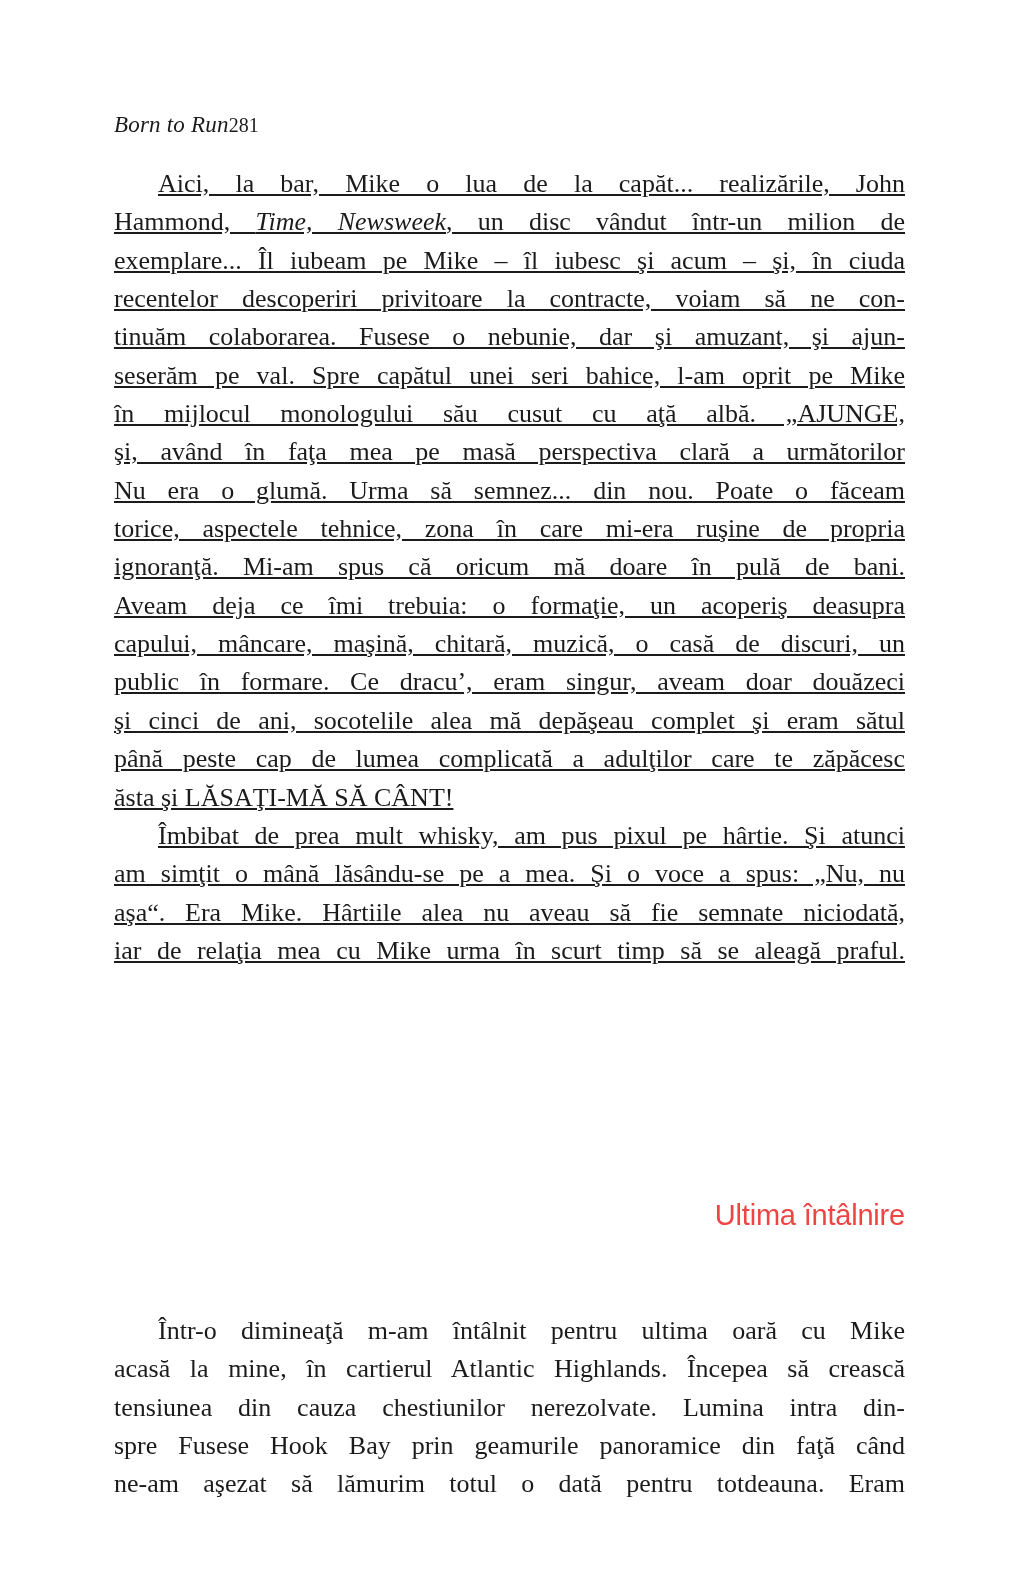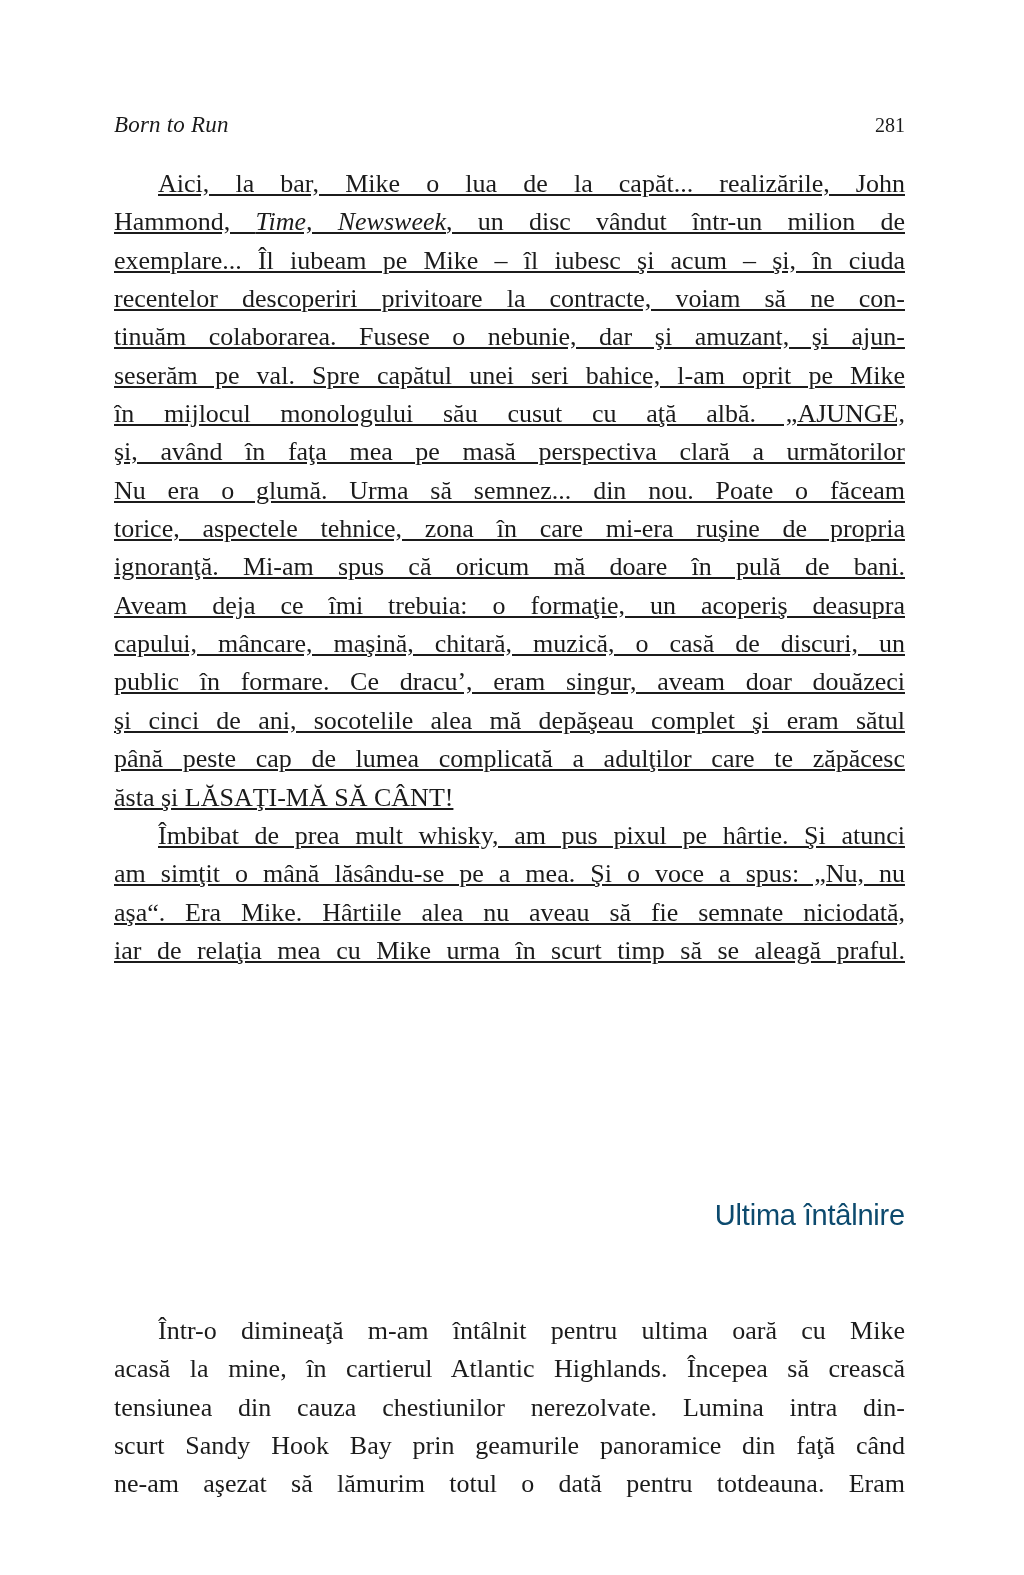--- a/index.html
+++ b/index.html
@@ -14,21 +14,21 @@
     background: var(--paper);
     overflow: hidden;
     margin: 0 auto;
   }
   .running-head {
     position: absolute;
     left: 114px;
     top: 110px;
     width: 791px;
     display: flex;
-    justify-content: space-between;
+    justify-content: flex-start;
     align-items: baseline;
     color: var(--ink);
   }
   .book-title {
     font-family: "Liberation Serif", serif;
     font-style: italic;
     font-size: 23px;
     line-height: 30px;
     letter-spacing: 0.2px;
   }
@@ -63,21 +63,21 @@
     left: 114px;
     top: 1196px;
     width: 791px;
     margin: 0;
     text-align: right;
     font-family: "Liberation Sans", sans-serif;
     font-weight: 500;
     font-size: 29px;
     line-height: 38px;
     letter-spacing: -0.2px;
-    color: #0c4a6e;
+    color: #ef4444;
   }
 </style>
 </head>
 <body>
 
 <div class="page">
 
   <header class="running-head">
     <span class="book-title">Born to Run</span>
     <span class="page-number">281</span>
@@ -111,18 +111,18 @@
       </div>
     </main>
 
   <h2 class="section-heading">Ultima întâlnire</h2>
 
   <main class="text-block text-block-b" id="text-block-b">
       <div class="paragraph">
         <div class="line indent">Într-o dimineaţă m-am întâlnit pentru ultima oară cu Mike</div>
         <div class="line">acasă la mine, în cartierul Atlantic Highlands. Începea să crească</div>
         <div class="line">tensiunea din cauza chestiunilor nerezolvate. Lumina intra din-</div>
-        <div class="line">scurt Sandy Hook Bay prin geamurile panoramice din faţă când</div>
+        <div class="line">spre Fusese Hook Bay prin geamurile panoramice din faţă când</div>
         <div class="line">ne-am aşezat să lămurim totul o dată pentru totdeauna. Eram</div>
       </div>
     </main>
 
 </div>
 
 </body></html>

